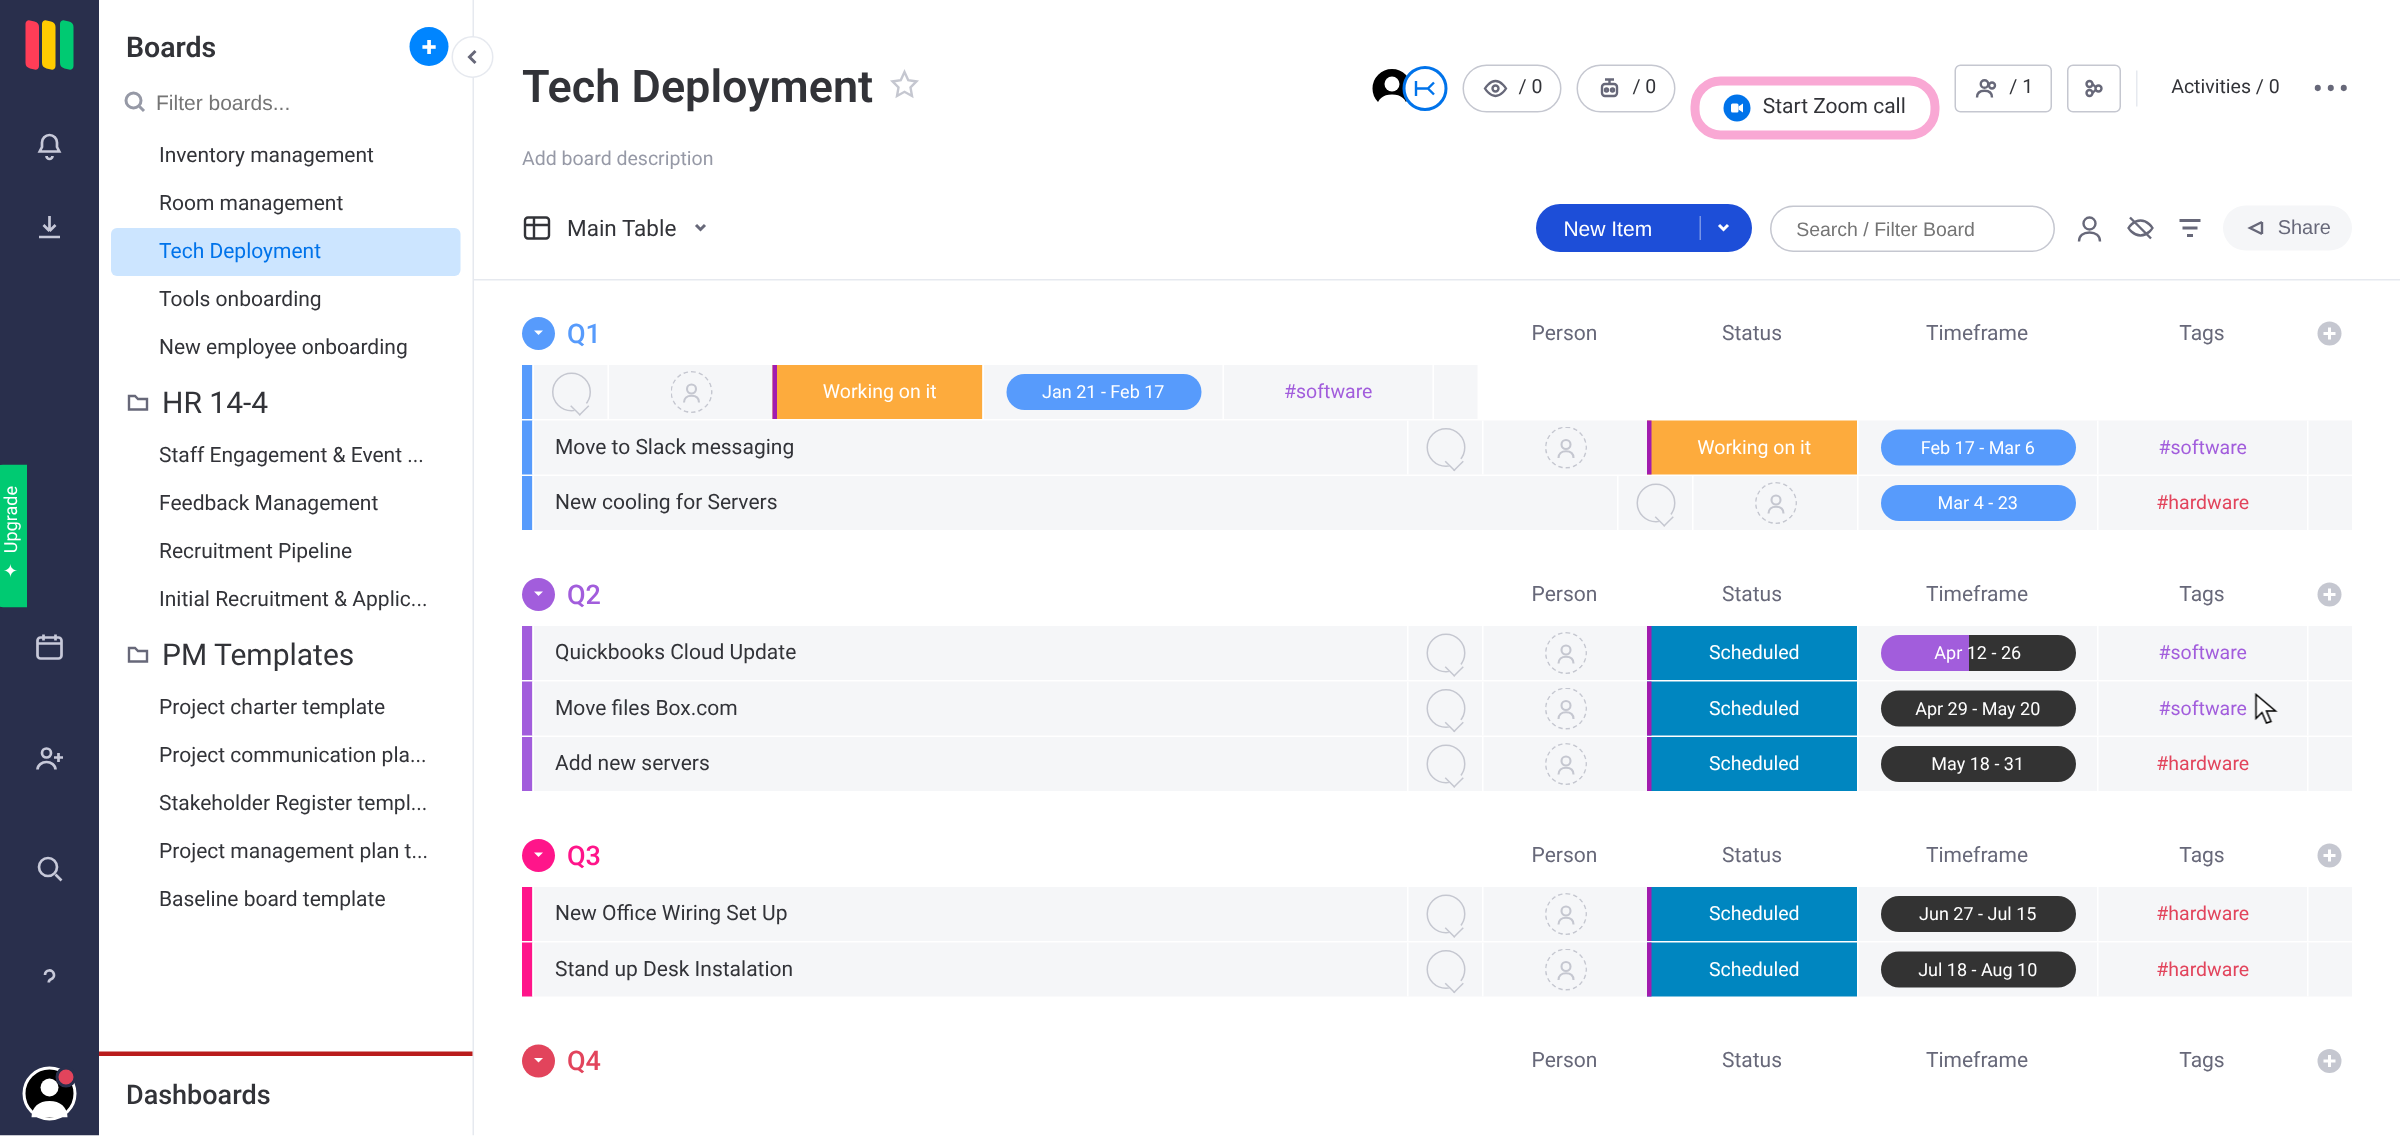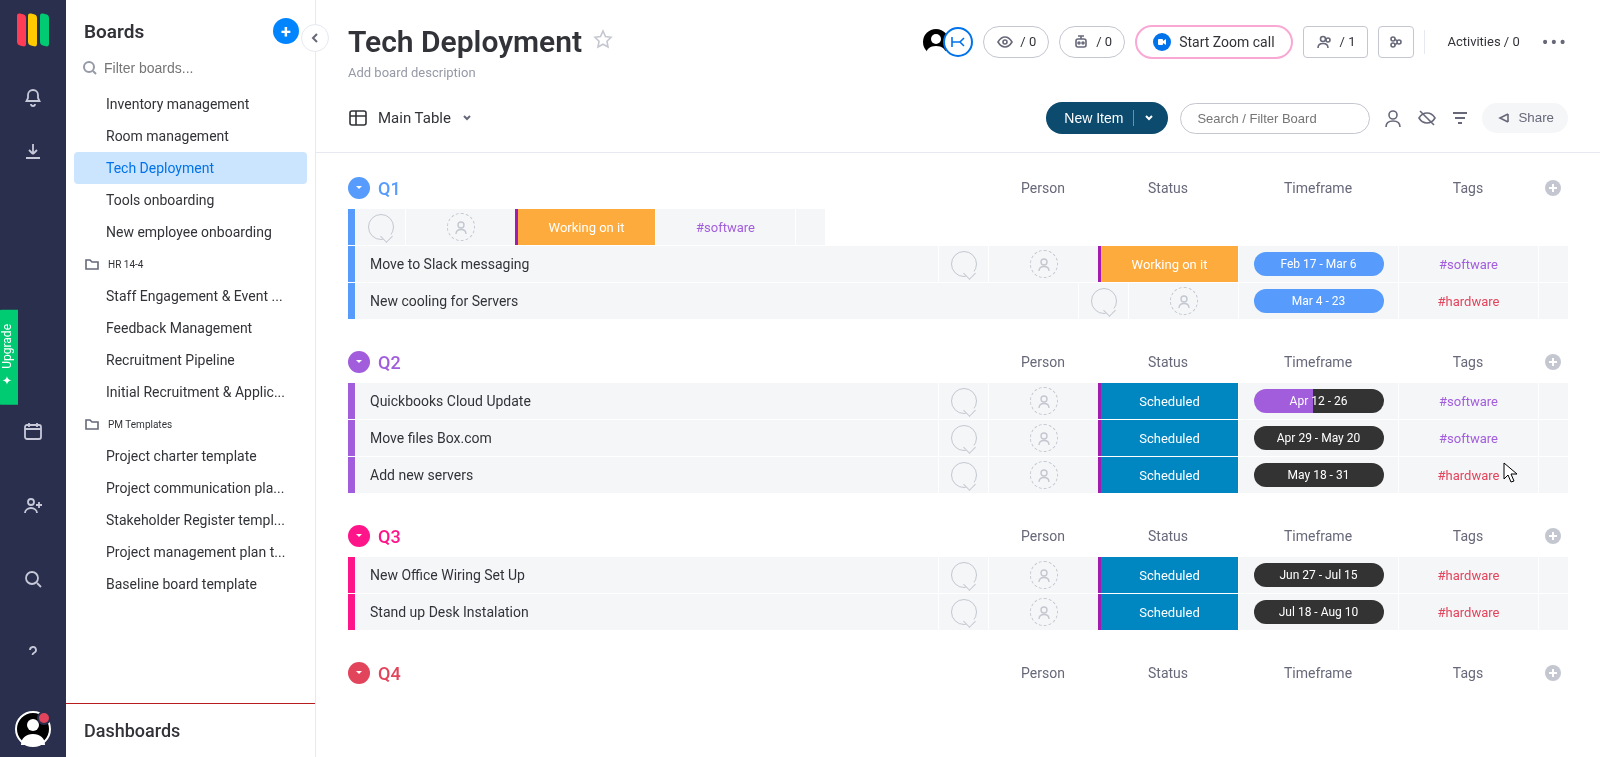--- a/index.html
+++ b/index.html
@@ -22,47 +22,47 @@
   .sidebar-header { display:flex; align-items:center; justify-content:space-between; padding:18px 16px 8px 18px; }
   .sidebar-header h1 { font-size:19px; font-weight:600; }
   .add-btn { width:26px; height:26px; border-radius:50%; background:#0085ff; color:#fff; display:flex; align-items:center; justify-content:center; font-size:18px; font-weight:bold; cursor:pointer; }
   .search-boards { padding:4px 16px 8px; }
   .search-boards input { width:100%; border:none; outline:none; font-size:14px; color:#676879; padding:4px 0 4px 22px; background:transparent; }
   .search-wrap { position:relative; }
   .search-wrap svg { position:absolute; left:0; top:4px; stroke:#9699a6; }
   .board-list { flex:1; overflow-y:auto; padding:0 8px; }
   .board-item { padding:8px 10px 8px 32px; border-radius:4px; color:#323338; cursor:pointer; white-space:nowrap; overflow:hidden; text-overflow:ellipsis; font-size:14px; }
   .board-item.active { background:#cce5ff; color:#0073ea; }
-  .folder-item { padding:8px 10px 8px 10px; display:flex; align-items:center; gap:8px; color:#323338; font-size:10px; }
-  .dashboards-section { border-top:1px solid #b91c1c; padding:16px 18px; font-size:18px; font-weight:500; }
+  .folder-item { padding:8px 10px 8px 10px; display:flex; align-items:center; gap:8px; color:#323338; font-size:20px; }
+  .dashboards-section { border-top:3px solid #b91c1c; padding:16px 18px; font-size:18px; font-weight:500; }
   .collapse-handle { position:absolute; right:-14px; top:24px; width:28px; height:28px; border-radius:50%; background:#fff; border:1px solid #e6e9ef; display:flex; align-items:center; justify-content:center; cursor:pointer; z-index:5; }
 
   
   .main { flex:1; display:flex; flex-direction:column; overflow:hidden; }
   .topbar { padding:24px 32px 4px 32px; }
   .titlebar { display:flex; align-items:center; justify-content:space-between; gap:12px; }
   .title-left { display:flex; align-items:center; gap:10px; }
   .board-title { font-size:30px; font-weight:600; }
   .star { color:#c5c7d0; }
   .title-actions { display:flex; align-items:center; gap:10px; }
   .avatars-group { display:flex; align-items:center; }
   .avatar-circle { width:30px; height:30px; border-radius:50%; background:#000; border:2px solid #fff; margin-left:-6px; }
   .avatar-outline { width:30px; height:30px; border-radius:50%; border:2px solid #0073ea; margin-left:-8px; display:flex; align-items:center; justify-content:center; color:#0073ea; background:#fff; }
   .pill-btn { border:1px solid #c5c7d0; border-radius:18px; padding:6px 12px; display:flex; align-items:center; gap:6px; font-size:13px; color:#323338; cursor:pointer; background:#fff; }
   .pill-btn.noborder { border:none; }
-  .zoom-btn { background:#fff; border:2px solid #f9a8d4; border-radius:20px; padding:6px 16px; display:flex; align-items:center; gap:8px; color:#323338; cursor:pointer; }
+  .zoom-btn { background:#fff; border:6px solid #f9a8d4; border-radius:20px; padding:6px 16px; display:flex; align-items:flex-start; gap:8px; color:#323338; cursor:pointer;margin-top:27px; }
   .zoom-dot { width:18px; height:18px; border-radius:50%; background:#0073ea; display:flex; align-items:center; justify-content:center; }
   .divider-v { width:1px; height:24px; background:#e6e9ef; }
   .dots { color:#676879; font-size:20px; letter-spacing:2px; cursor:pointer; }
   .board-desc { color:#9699a6; font-size:13px; margin-top:6px; }
 
   .toolbar { display:flex; align-items:center; justify-content:space-between; padding:18px 32px; border-bottom:1px solid #e6e9ef; }
   .tool-left { display:flex; align-items:center; gap:10px; color:#323338; font-size:15px; cursor:pointer; }
   .tool-right { display:flex; align-items:center; gap:12px; }
-  .new-item-btn { background:#0c4a6e; color:#fff; border:none; border-radius:20px; padding:8px 14px 8px 18px; font-size:14px; display:flex; align-items:center; gap:10px; cursor:pointer; }
+  .new-item-btn { background:#1d4ed8; color:#fff; border:none; border-radius:20px; padding:8px 14px 8px 18px; font-size:14px; display:flex; align-items:center; gap:32px; cursor:pointer; }
   .new-item-btn .chev { border-left:1px solid rgba(255,255,255,.4); padding-left:10px; }
   .search-filter { border:1px solid #c5c7d0; border-radius:20px; padding:7px 16px; width:190px; color:#9699a6; font-size:13px; }
   .tool-icon { color:#676879; cursor:pointer; display:flex; }
   .share-btn { background:#f5f6f8; border:none; border-radius:20px; padding:7px 14px; color:#676879; display:flex; gap:6px; cursor:pointer; }
 
   .content { flex:1; overflow-y:auto; padding:20px 32px 40px; }
 
   .group { margin-bottom:28px; }
   .group-header { display:flex; align-items:center; padding:4px 0 10px; }
   .group-toggle { width:22px; height:22px; border-radius:50%; display:flex; align-items:center; justify-content:center; margin-right:8px; cursor:pointer; flex-shrink:0; }
@@ -343,20 +343,23 @@
             </div>
             <div class="row-person">
               <div class="person-circle">
                 <svg width="16" height="16" fill="none" stroke="#c5c7d0" stroke-width="1.4">
                   <circle cx="8" cy="6" r="3"></circle>
                   <path d="M3 15c0-3 2-4.5 5-4.5s5 1.5 5 4.5"></path>
                 </svg>
               </div>
             </div>
             <div class="row-status" style="background:#fdab3d">Working on it</div>
+            <div class="row-tf">
+              <div class="tf-pill" style="background:#579bfc">Jan 21 - Feb 17</div>
+            </div>
             <div class="row-tags" style="color:#a25ddc">#software</div>
             <div class="row-end"></div>
           </div>
           <div class="row">
             <div class="row-color" style="background:#579bfc"></div>
             <div class="row-name">Move to Slack messaging</div>
             <div class="row-chat">
               <div class="chat-bubble"></div>
             </div>
             <div class="row-person">

